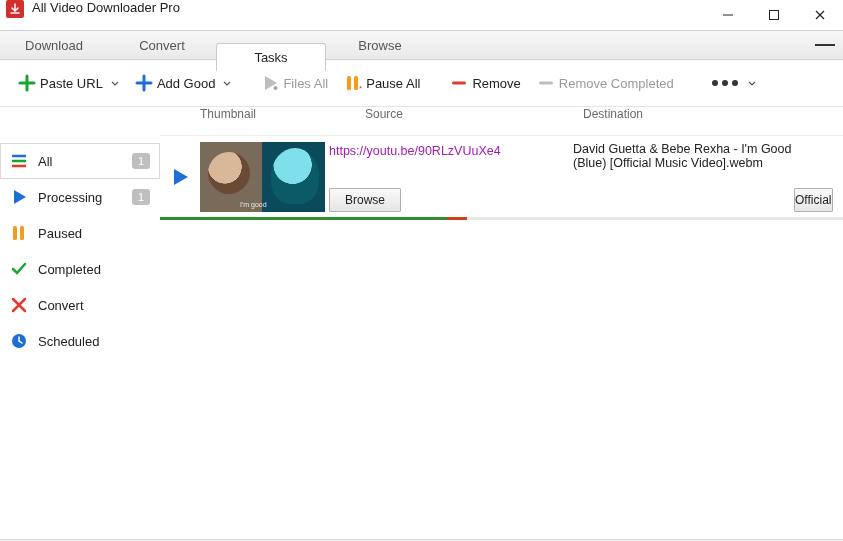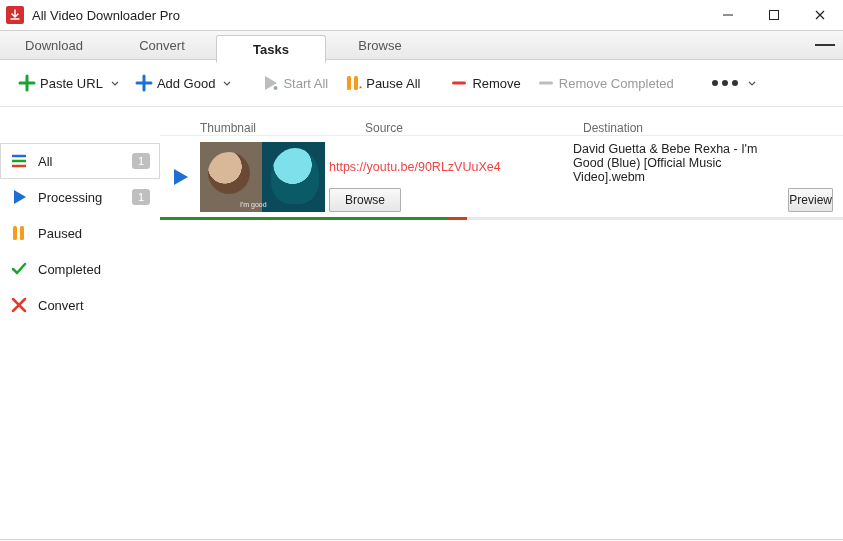--- a/index.html
+++ b/index.html
@@ -1,58 +1,58 @@
 <!DOCTYPE html>
 <html><head>
 <meta charset="utf-8">
 <style>
 html,body{margin:0;padding:0;font-family:'Segoe UI',Tahoma,sans-serif;font-size:13px;color:#222;background:#fff;width:843px;height:541px;overflow:hidden}
-.titlebar{height:30px;display:flex;align-items:center;padding:0 0 0 6px;border-bottom:1px solid #d0d0d0}
+.titlebar{height:30px;display:flex;padding:0 0 0 6px;border-bottom:1px solid #d0d0d0}
 .app-icon{width:18px;height:18px;background:#d32f2f;display:flex;align-items:center;justify-content:center;margin-right:8px;border-radius:2px}
 .app-icon svg{width:12px;height:12px}
 .title-text{flex:1;font-size:13px}
 .win-btns{display:flex}
 .win-btn{width:46px;height:30px;display:flex;align-items:center;justify-content:center;cursor:pointer}
 .win-btn svg{width:12px;height:12px}
 .tabs-row{height:28px;display:flex;align-items:stretch;background:linear-gradient(#f7f7f7,#e9e9e9);border-bottom:1px solid #d0d0d0}
 .tab{width:108px;display:flex;align-items:center;justify-content:center;color:#555;cursor:pointer;font-size:13px}
-.tab.active{background:#fff;border:1px solid #ccc;border-bottom:1px solid #fff;border-top-left-radius:3px;border-top-right-radius:3px;font-weight:700;color:#222;position:relative;top:4px}
+.tab.active{background:#fff;border:1px solid #ccc;border-bottom:1px solid #fff;border-top-left-radius:3px;border-top-right-radius:3px;font-weight:400;color:#222;position:relative;top:12px}
 .hamburger{margin-left:auto;width:36px;display:flex;align-items:center;justify-content:center;cursor:pointer}
 .hamburger div{width:20px;height:2px;background:#333;margin:2px 0}
 .hamburger-wrap{display:flex;flex-direction:column;align-items:center}
 .toolbar{height:46px;display:flex;align-items:center;padding:0 12px;gap:4px;border-bottom:1px solid #e4e4e4}
 .tbtn{display:flex;align-items:center;padding:4px 6px;cursor:pointer;border-radius:3px;gap:4px;font-size:13px}
 .tbtn.disabled{color:#9a9a9a;cursor:default}
 .tbtn .ic{width:18px;height:18px;display:flex;align-items:center;justify-content:center}
 .chev{margin-left:4px}
 .chev svg{width:8px;height:8px}
 .sep{width:10px}
 .more-dots{display:flex;gap:4px;margin-left:8px}
 .more-dots span{width:6px;height:6px;border-radius:50%;background:#333}
 .more-chev{margin-left:6px}
 .body{display:flex;height:432px}
 .sidebar{width:160px;display:flex;flex-direction:column;padding-top:36px}
 .sb-item{display:flex;align-items:center;height:36px;padding:0 10px;cursor:pointer;gap:10px;font-size:13px}
 .sb-item .ic{width:18px;height:18px;display:flex;align-items:center;justify-content:center}
 .sb-item .badge{margin-left:auto;background:#bfbfbf;color:#fff;font-size:11px;width:18px;height:16px;border-radius:3px;display:flex;align-items:center;justify-content:center}
 .sb-item.sel{box-shadow:inset 0 0 0 1px #d8d8d8;background:#fff}
 .main{flex:1;display:flex;flex-direction:column}
-.cols{display:flex;height:28px;align-items:flex-end;border-bottom:1px solid #eee;color:#6a6a6a;font-size:12px}
+.cols{display:flex;height:28px;align-items:flex-start;border-bottom:1px solid #eee;color:#6a6a6a;font-size:12px}
 .col-thumb{width:165px;padding-left:40px}
 .col-src{flex:1}
 .col-dest{width:260px}
 .task-row{display:flex;padding:6px 0;border-bottom:3px solid transparent;position:relative}
 .task-play{width:40px;display:flex;align-items:center;justify-content:center}
 .task-play svg{width:22px;height:22px}
 .thumb{width:125px;height:70px;background:linear-gradient(90deg,#7a6a5a 0 50%,#0a4a5a 50% 100%);position:relative;overflow:hidden}
 .thumb::before{content:"";position:absolute;left:8px;top:10px;width:42px;height:42px;border-radius:50%;background:radial-gradient(circle at 40% 35%,#d9b89a 0 45%,#6b4a35 46%)}
 .thumb::after{content:"";position:absolute;right:6px;top:6px;width:48px;height:56px;border-radius:50% 50% 40% 40%;background:radial-gradient(circle at 45% 30%,#7de0ea 0 40%,#0b5a68 41%)}
 .thumb-label{position:absolute;bottom:4px;left:40px;right:4px;font-size:7px;color:#fff;opacity:.85;line-height:1}
 .src-cell{flex:1;padding:0 8px 0 4px;display:flex;flex-direction:column}
-.src-url{font-size:12.5px;color:#ef4444;margin-top:18px}
+.src-url{font-size:12.5px;color:#a21caf;margin-top:2px}
 .dest-cell{width:260px;font-size:12.5px;color:#222;padding-right:10px;display:flex;flex-direction:row}
 .small-btn{width:70px;height:22px;border:1px solid #b0b0b0;background:linear-gradient(#f9f9f9,#e6e6e6);font-size:12px;display:flex;align-items:center;justify-content:center;cursor:pointer;margin-top:auto;border-radius:1px}
 .progress{position:absolute;left:0;bottom:-2px;height:3px;display:flex;width:100%}
 .pg1{width:42%;background:#2e8b2e}
 .pg2{width:3%;background:#d04020}
 .pg3{flex:1;background:#e8e8e8}
 .statusbar{height:22px;display:flex;align-items:center;padding:0 10px;font-size:12.5px;border-top:1px solid #d8d8d8;background:#f4f4f4}
 </style>
 </head>
 <body>
@@ -121,21 +121,21 @@
         </svg></span>
   </div>
   <div class="sep"></div>
   <div class="tbtn disabled">
     <span class="ic">
         <svg viewBox="0 0 18 18">
           <path d="M4 2l12 7-12 7z" fill="#bdbdbd"></path>
           <circle cx="14.5" cy="14" r="2" fill="#9aa"></circle>
         </svg>
       </span>
-    <span>Start All</span>
+    <span>Files All</span>
   </div>
   <div class="tbtn">
     <span class="ic">
         <svg viewBox="0 0 18 18">
           <rect x="3" y="2" width="4" height="14" rx="1.5" fill="#f59c1a"></rect>
           <rect x="10" y="2" width="4" height="14" rx="1.5" fill="#f59c1a"></rect>
           <text x="15" y="17" font-size="8" fill="#d04020">*</text>
         </svg>
       </span>
     <span>Pause All</span>
@@ -209,20 +209,29 @@
         </span>
       <span>Completed</span>
     </div>
     <div class="sb-item">
       <span class="ic">
           <svg viewBox="0 0 18 18">
             <path d="M3 3l12 12M15 3L3 15" stroke="#e23b2e" stroke-width="2.5" stroke-linecap="round"></path>
           </svg>
         </span>
       <span>Convert</span>
+    </div>
+    <div class="sb-item">
+      <span class="ic">
+          <svg viewBox="0 0 18 18">
+            <circle cx="9" cy="9" r="7" fill="#1e6fd4"></circle>
+            <path d="M9 5v4l3 2" stroke="#fff" stroke-width="1.5" fill="none" stroke-linecap="round"></path>
+          </svg>
+        </span>
+      <span>Scheduled</span>
     </div>
   </div>
 
   <div class="main">
     <div class="cols">
       <div class="col-thumb">Thumbnail</div>
       <div class="col-src">Source</div>
       <div class="col-dest">Destination</div>
     </div>
 
@@ -234,21 +243,21 @@
       </div>
       <div class="thumb">
         <div class="thumb-label">I'm good</div>
       </div>
       <div class="src-cell">
         <div class="src-url">https://youtu.be/90RLzVUuXe4</div>
         <div class="small-btn">Browse</div>
       </div>
       <div class="dest-cell">
         <div>David Guetta &amp; Bebe Rexha - I'm Good (Blue) [Official Music Video].webm</div>
-        <div class="small-btn">Preview</div>
+        <div class="small-btn">Official</div>
       </div>
       <div class="progress">
         <div class="pg1"></div>
           <div class="pg2"></div>
           <div class="pg3"></div>
       </div>
     </div>
   </div>
 </div>
 

